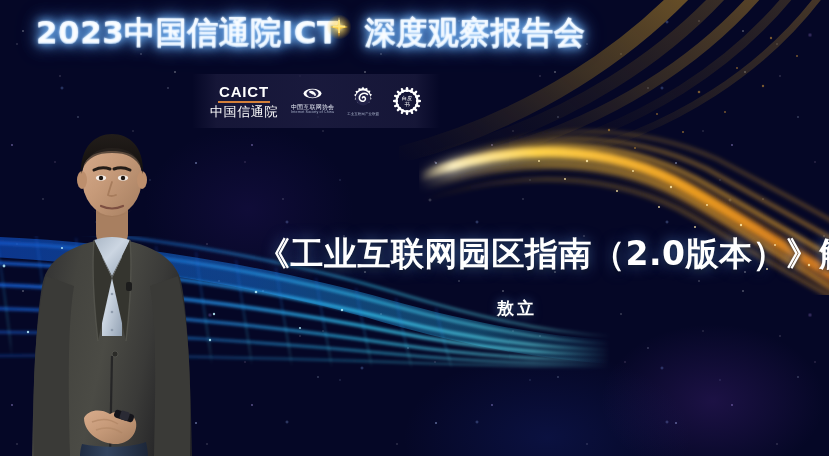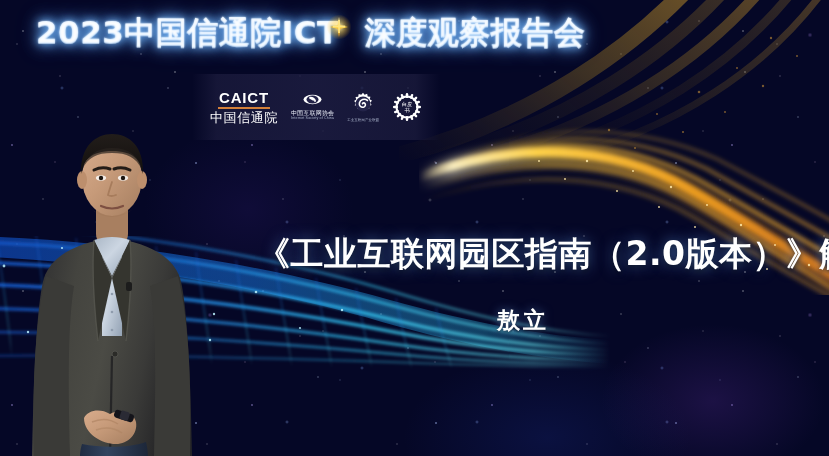--- a/index.html
+++ b/index.html
@@ -88,21 +88,21 @@
     filter:drop-shadow(0 0 6px rgba(120,190,255,.7));
   }
   .plus-badge{
     position:absolute;left:326px;top:14px;
     width:26px;height:26px;pointer-events:none;
   }
 
   
   .logo-band{
     position:absolute;left:192px;top:74px;
-    width:248px;height:66px;
+    width:248px;height:54px;
     background:linear-gradient(90deg,rgba(24,24,56,0) 0%,rgba(28,28,62,.72) 10%,rgba(30,30,66,.80) 50%,rgba(28,28,62,.72) 90%,rgba(24,24,56,0) 100%);
     display:flex;align-items:center;justify-content:space-between;
     padding:0 18px;box-sizing:border-box;
   }
   .logo{display:flex;flex-direction:column;align-items:center;justify-content:center;}
   .logo-caict .caict-word{
     color:#ffffff;font-weight:800;font-size:15px;letter-spacing:.8px;line-height:1;
     font-family:"Liberation Sans",sans-serif;
   }
   .logo-caict .caict-rule{width:52px;height:2px;background:#d4803a;margin:2px 0 2px;}
@@ -118,22 +118,22 @@
 
   
   .main-title{
     position:absolute;left:257px;top:232px;
     font-size:33px;font-weight:700;
     color:#ffffff;white-space:nowrap;letter-spacing:.5px;
     font-family:"DejaVu Sans","Liberation Sans",sans-serif;
     text-shadow:0 0 14px rgba(110,170,255,.55),0 2px 5px rgba(0,0,0,.75);
   }
   .speaker{
-    position:absolute;left:497px;top:305px;
-    font-size:23px;font-weight:700;color:#ffffff;
+    position:absolute;left:497px;top:297px;
+    font-size:17px;font-weight:700;color:#ffffff;
     letter-spacing:3px;white-space:nowrap;
     font-family:"DejaVu Sans","Liberation Sans",sans-serif;
     text-shadow:0 0 10px rgba(120,180,255,.5),0 1px 3px rgba(0,0,0,.7);
   }
 
   
   .presenter{position:absolute;left:22px;top:126px;width:180px;height:330px;}
   .presenter svg{display:block;}
 </style>
 </head>

